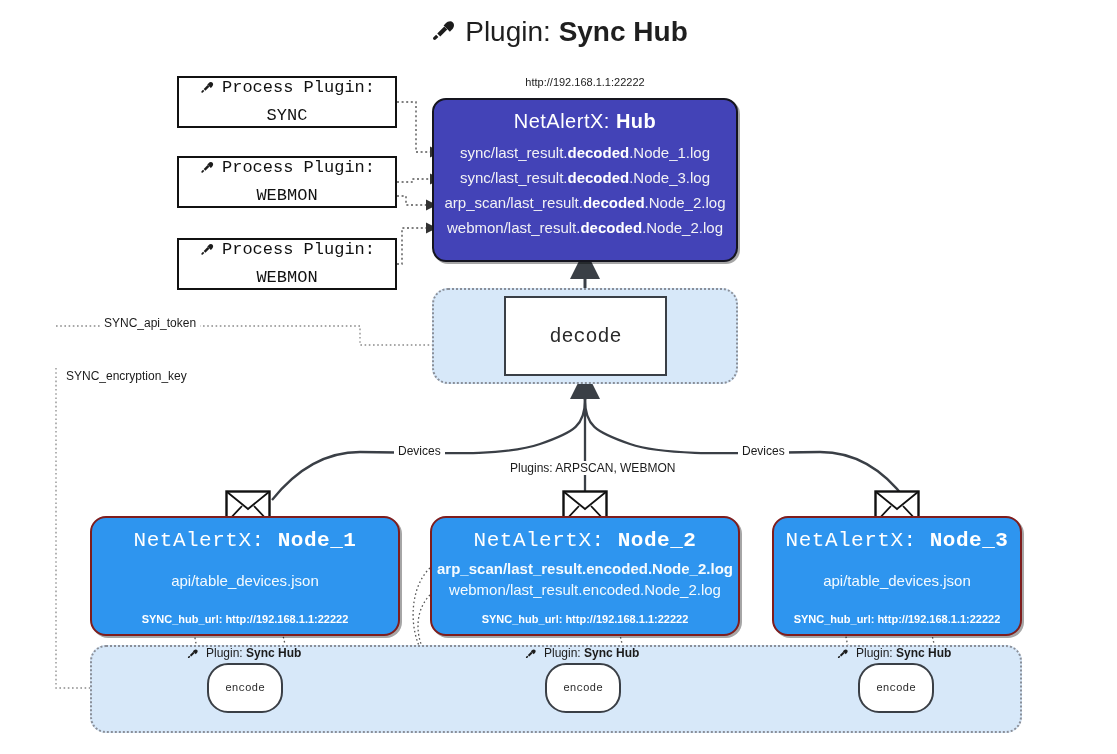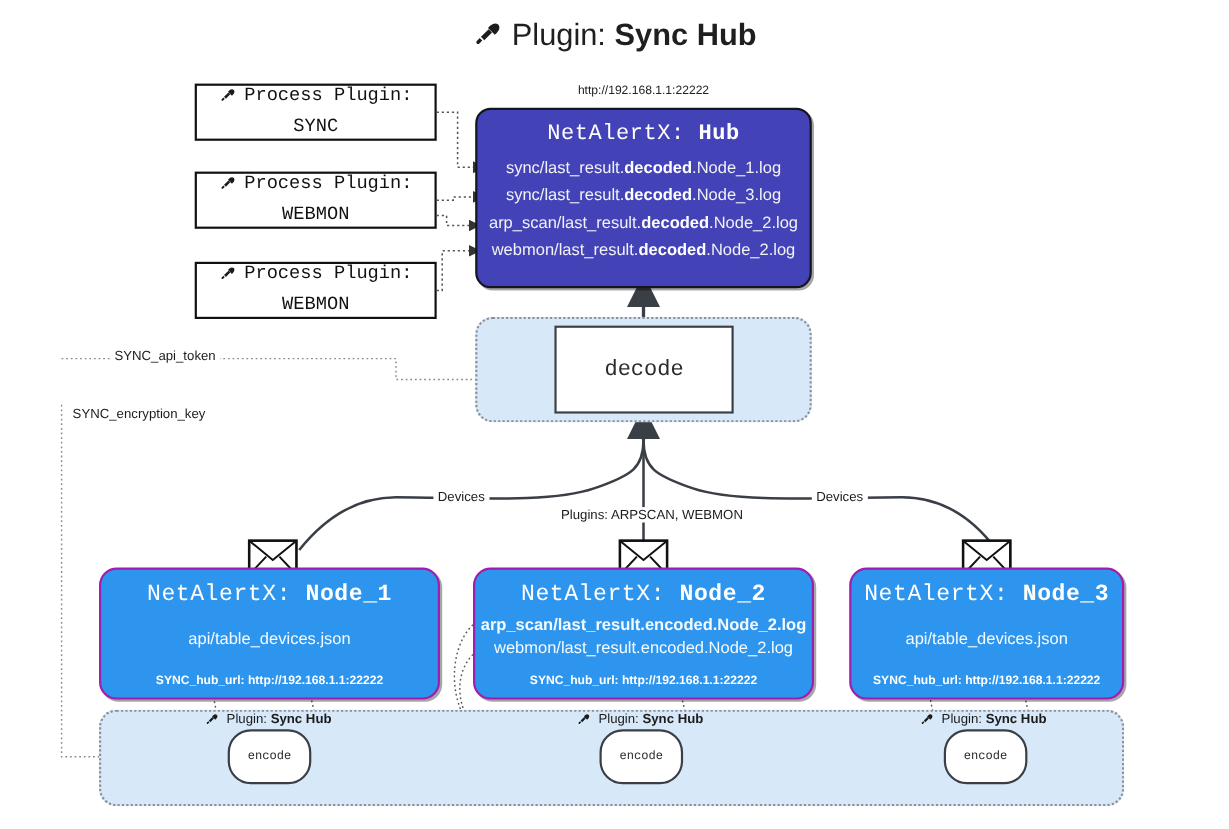--- a/index.html
+++ b/index.html
@@ -22,39 +22,39 @@
            display:flex;flex-direction:column;align-items:center;justify-content:center;
            color:#111;padding:4px 6px;}
   .procbox .l1{white-space:nowrap;}
   .procbox .l2{white-space:nowrap;}
 
   
   #hub-url{width:310px;text-align:center;font-size:11px;font-weight:normal;color:#222;}
   #hub{background:#4343b7;border:2px solid #15151f;border-radius:14px;
        box-shadow:2px 2px 0 rgba(0,0,0,.35);
        display:flex;flex-direction:column;align-items:center;padding-top:10px;}
-  #hub .htitle{font-family:Liberation Mono, monospace;
+  #hub .htitle{font-family:Liberation Sans, sans-serif;
        font-size:20px;color:#fff;letter-spacing:.5px;margin-bottom:8px;}
   #hub .htitle b{font-weight:bold;}
   #hub .logline{font-size:15px;color:#f2f2f5;line-height:1.66;white-space:nowrap;}
   #hub .logline b{font-weight:bold;color:#fff;}
 
   
   .lightbox{background:#d7e8f9;border:2px dotted #8a8f99;border-radius:16px;}
   .whitebox{background:#fff;border:2px solid #3a3f46;
             display:flex;align-items:center;justify-content:center;
             font-family:"Liberation Mono","DejaVu Sans Mono",monospace;color:#2b2b2b;}
   #decode{font-size:20px;}
   .encode{font-size:11px;border-radius:21px;}
 
   .plugin-tag{position:absolute;font-size:12px;color:#1b1b1b;white-space:nowrap;}
   .plugin-tag b{font-weight:bold;}
 
   
-  .nodebox{background:#2e95ef;border:2px solid #a21caf;border-radius:16px;
+  .nodebox{background:#2e95ef;border:2px solid #7f1d1d;border-radius:16px;
            box-shadow:2px 2px 0 rgba(0,0,0,.35);
            display:flex;flex-direction:column;align-items:center;}
   .nodebox .ntitle{font-family:"Liberation Mono","DejaVu Sans Mono",monospace;
            font-size:21px;color:#ffffff;margin-top:11px;letter-spacing:.5px;}
   .nodebox .ntitle b{font-weight:bold;}
   .nodebox .nline{font-size:15px;color:#f4fbff;white-space:nowrap;}
   .nodebox .nurl{font-size:11px;font-weight:bold;color:#ffffff;white-space:nowrap;}
 
   
   .edgelabel{position:absolute;font-size:12px;color:#1b1b1b;background:#fff;

